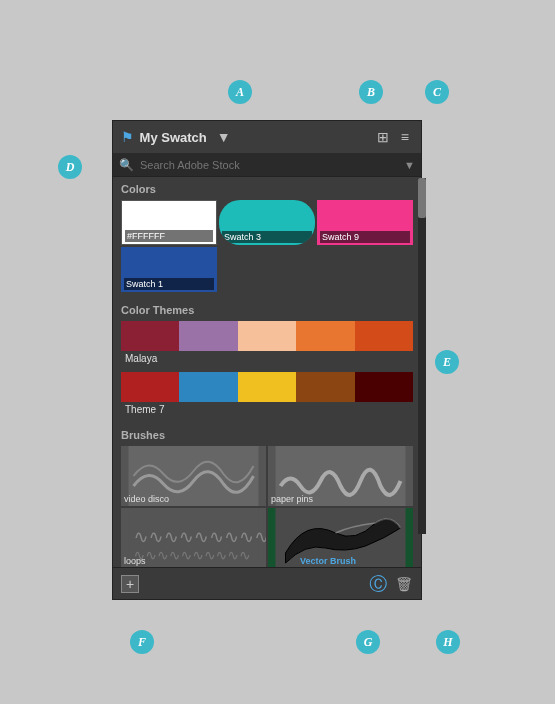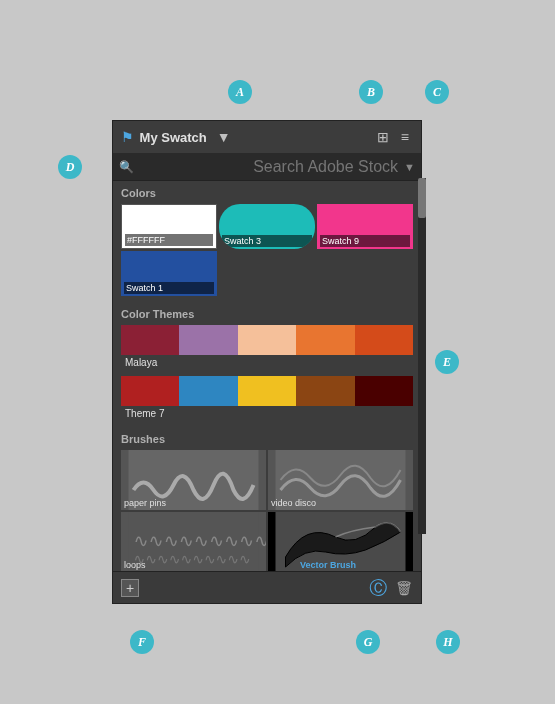--- a/index.html
+++ b/index.html
@@ -72,23 +72,22 @@
     }
     .search-icon-wrap {
       color: #888;
       font-size: 12px;
     }
     .search-input {
       background: none;
       border: none;
       outline: none;
       color: #f0abfc;
-      font-size: 16px;
+      font-size: 11px;
       flex: 1;
-      text-align: right;
     }
     .search-dropdown-btn {
       background: none;
       border: none;
       color: #888;
       cursor: pointer;
       font-size: 11px;
     }
 
     
@@ -336,45 +335,45 @@
       </div>
       <div class="theme-name">Theme 7</div>
     </div>
 
     <div class="section-label">Brushes</div>
     <div class="brushes-grid">
 
       <div class="brush-item">
         <svg class="brush-preview" viewBox="0 0 130 60" xmlns="http://www.w3.org/2000/svg">
           <rect width="130" height="60" fill="#666"></rect>
-          <path d="M5,40 Q15,25 25,40 Q35,55 45,35 Q55,15 65,40 Q75,60 85,35 Q95,10 105,40 Q115,60 125,35" stroke="#aaa" stroke-width="4" fill="none"></path>
-        </svg>
-        <span class="brush-label" style="position:relative;z-index:1;">paper pins</span>
-      </div>
-
-      <div class="brush-item">
-        <svg class="brush-preview" viewBox="0 0 130 60" xmlns="http://www.w3.org/2000/svg">
-          <rect width="130" height="60" fill="#666"></rect>
           <path d="M5,40 Q20,20 35,38 Q50,55 65,35 Q80,15 95,38 Q110,58 125,30" stroke="#999" stroke-width="3" fill="none"></path>
           <path d="M5,30 Q20,10 35,28 Q50,45 65,25 Q80,5 95,28 Q110,48 125,20" stroke="#888" stroke-width="2" fill="none"></path>
         </svg>
         <span class="brush-label" style="position:relative;z-index:1;">video disco</span>
       </div>
 
       <div class="brush-item">
         <svg class="brush-preview" viewBox="0 0 130 60" xmlns="http://www.w3.org/2000/svg">
+          <rect width="130" height="60" fill="#666"></rect>
+          <path d="M5,40 Q15,25 25,40 Q35,55 45,35 Q55,15 65,40 Q75,60 85,35 Q95,10 105,40 Q115,60 125,35" stroke="#aaa" stroke-width="4" fill="none"></path>
+        </svg>
+        <span class="brush-label" style="position:relative;z-index:1;">paper pins</span>
+      </div>
+
+      <div class="brush-item">
+        <svg class="brush-preview" viewBox="0 0 130 60" xmlns="http://www.w3.org/2000/svg">
           <rect width="130" height="60" fill="#555"></rect>
 
           <text x="5" y="35" font-size="18" fill="#888" font-family="serif">∿∿∿∿∿∿∿∿∿</text>
           <text x="5" y="52" font-size="14" fill="#777" font-family="serif">∿∿∿∿∿∿∿∿∿∿</text>
         </svg>
         <span class="brush-label" style="position:relative;z-index:1;">loops</span>
       </div>
 
-      <div class="brush-item" style="background:#000000;padding-left:32px;">
+      <div class="brush-item" style="background:#14532d;padding-left:32px;">
         <svg class="brush-preview" viewBox="0 0 130 60" xmlns="http://www.w3.org/2000/svg">
           <rect width="130" height="60" fill="#4a4a4a"></rect>
 
           <path d="M10,45 Q30,10 60,25 Q80,35 100,15 Q115,5 125,20 Q110,30 90,38 Q70,45 50,40 Q30,35 10,55 Z" fill="#1a1a1a" stroke="#000" stroke-width="1"></path>
           <path d="M60,25 Q75,18 100,15 Q115,5 125,20" stroke="#fff" stroke-width="1.5" fill="none" opacity="0.3"></path>
         </svg>
         <span class="brush-label" style="position:relative;z-index:1;color:#4da6e0;font-weight:bold;">Vector Brush</span>
       </div>
 
     </div>

